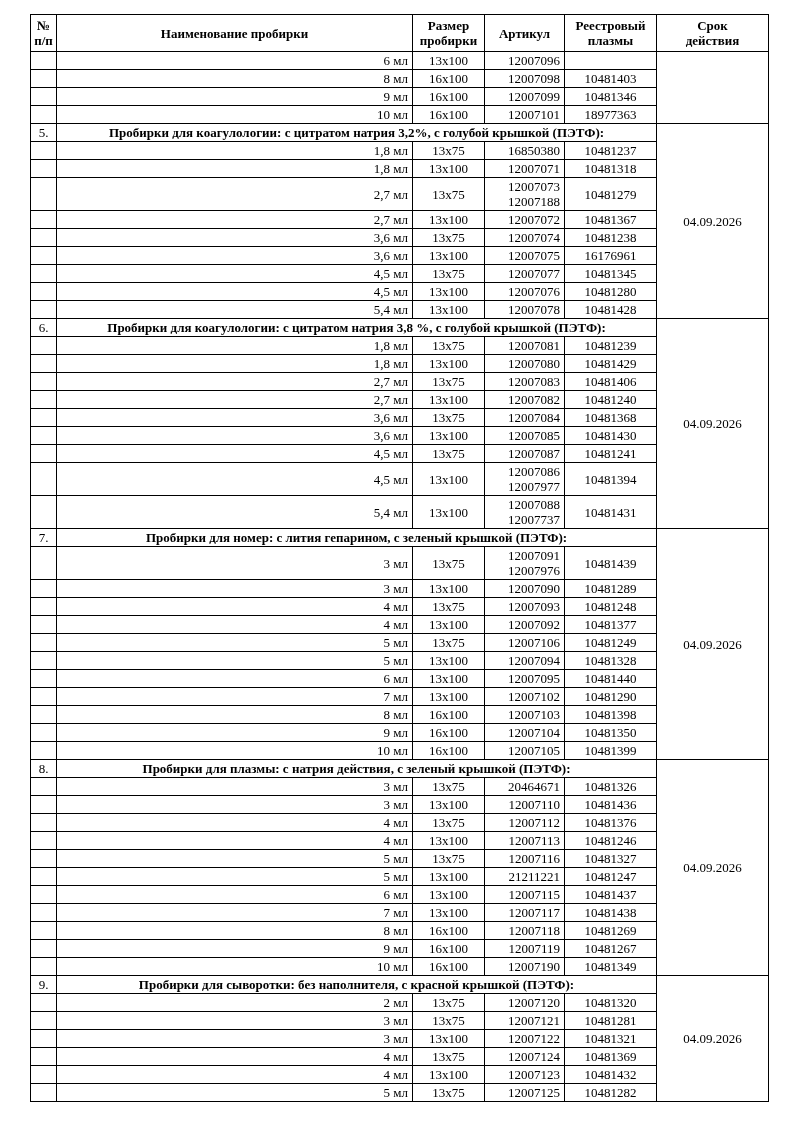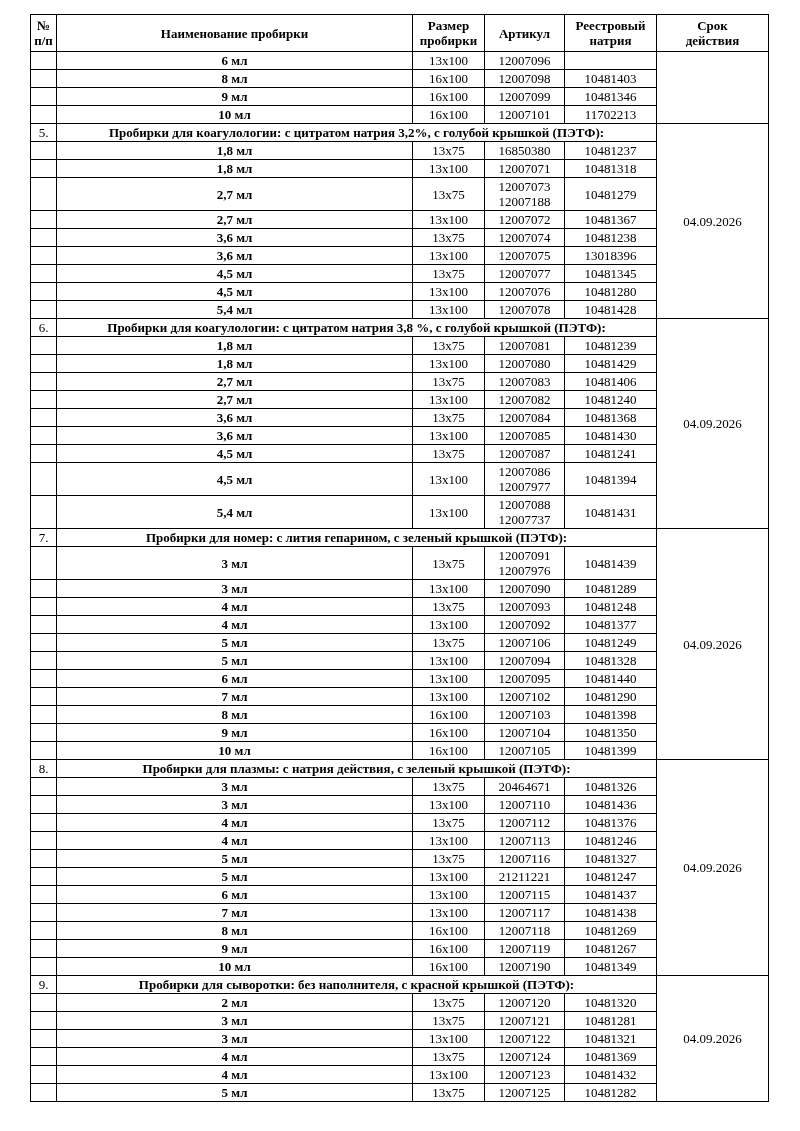--- a/index.html
+++ b/index.html
@@ -23,24 +23,24 @@
     vertical-align: middle;
     overflow: hidden;
     word-wrap: break-word;
   }
   th {
     font-weight: bold;
     text-align: center;
     white-space: pre-line;
     padding: 3px 2px;
   }
-  td.name   { text-align: center; font-weight: bold; }
+  td.name   { text-align: right; }
   td.center { text-align: center; }
   td.title  { font-weight: bold; text-align: center; margin-top: 32px; }
-  td.article{ text-align: center; white-space: pre-line; }
+  td.article{ text-align: right; white-space: pre-line; }
   col.c-num  { width: 26px; }
   col.c-name { width: 356px; }
   col.c-size { width: 72px; }
   col.c-art  { width: 80px; }
   col.c-reg  { width: 92px; }
   col.c-val  { width: 112px; }
 </style>
 </head>
 <body>
 
@@ -56,21 +56,21 @@
     </colgroup>
     <thead>
       <tr>
         <th>№
 п/п</th>
         <th>Наименование пробирки</th>
         <th>Размер
 пробирки</th>
         <th>Артикул</th>
         <th>Реестровый
-натрия</th>
+плазмы</th>
         <th>Срок
 действия</th>
       </tr>
     </thead>
     <tbody id="tbody">
         <tr>
           <td class="center"></td>
           <td class="name">6 мл</td>
           <td class="center">13x100</td>
           <td class="article">12007096</td>
@@ -89,21 +89,21 @@
           <td class="name">9 мл</td>
           <td class="center">16x100</td>
           <td class="article">12007099</td>
           <td class="center">10481346</td>
         </tr>
         <tr>
           <td class="center"></td>
           <td class="name">10 мл</td>
           <td class="center">16x100</td>
           <td class="article">12007101</td>
-          <td class="center">11702213</td>
+          <td class="center">18977363</td>
         </tr>
         <tr>
           <td class="center">5.</td>
           <td class="title" colspan="4">Пробирки для коагулологии: с цитратом натрия 3,2%, с голубой крышкой (ПЭТФ):</td>
           <td class="center" rowspan="10">04.09.2026</td>
         </tr>
         <tr>
           <td class="center"></td>
           <td class="name">1,8 мл</td>
           <td class="center">13x75</td>
@@ -137,21 +137,21 @@
           <td class="name">3,6 мл</td>
           <td class="center">13x75</td>
           <td class="article">12007074</td>
           <td class="center">10481238</td>
         </tr>
         <tr>
           <td class="center"></td>
           <td class="name">3,6 мл</td>
           <td class="center">13x100</td>
           <td class="article">12007075</td>
-          <td class="center">13018396</td>
+          <td class="center">16176961</td>
         </tr>
         <tr>
           <td class="center"></td>
           <td class="name">4,5 мл</td>
           <td class="center">13x75</td>
           <td class="article">12007077</td>
           <td class="center">10481345</td>
         </tr>
         <tr>
           <td class="center"></td>

